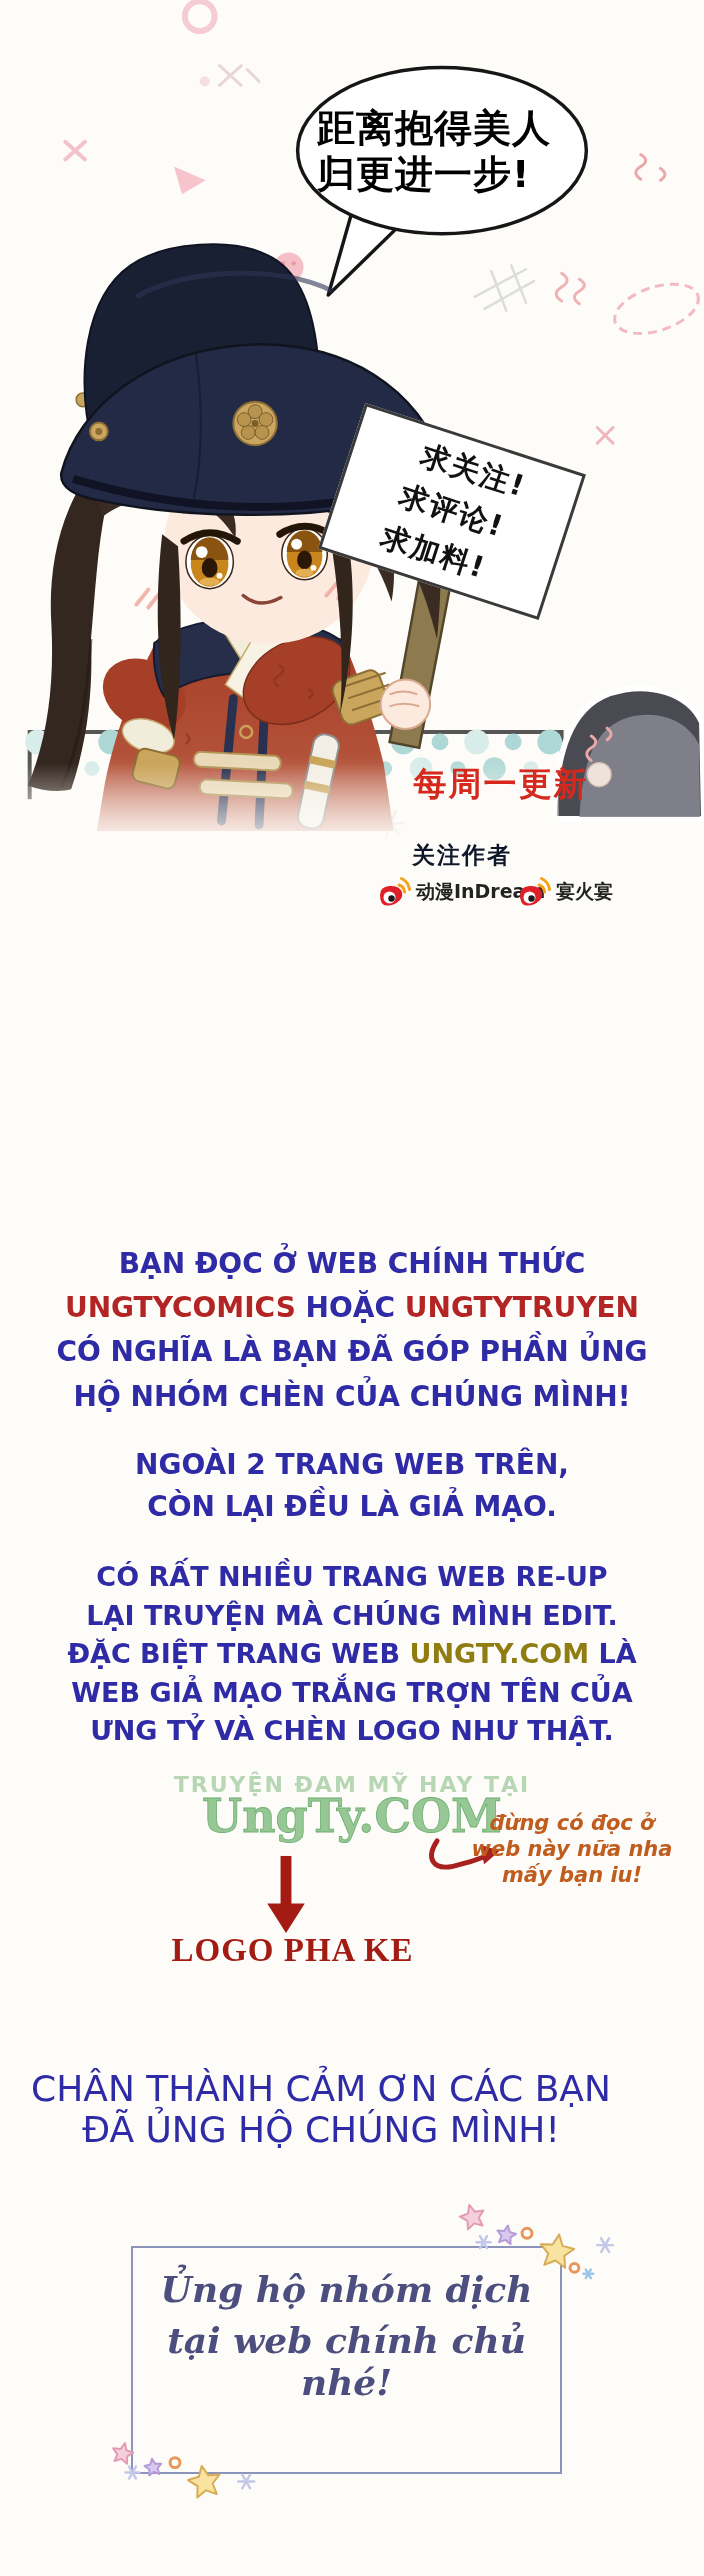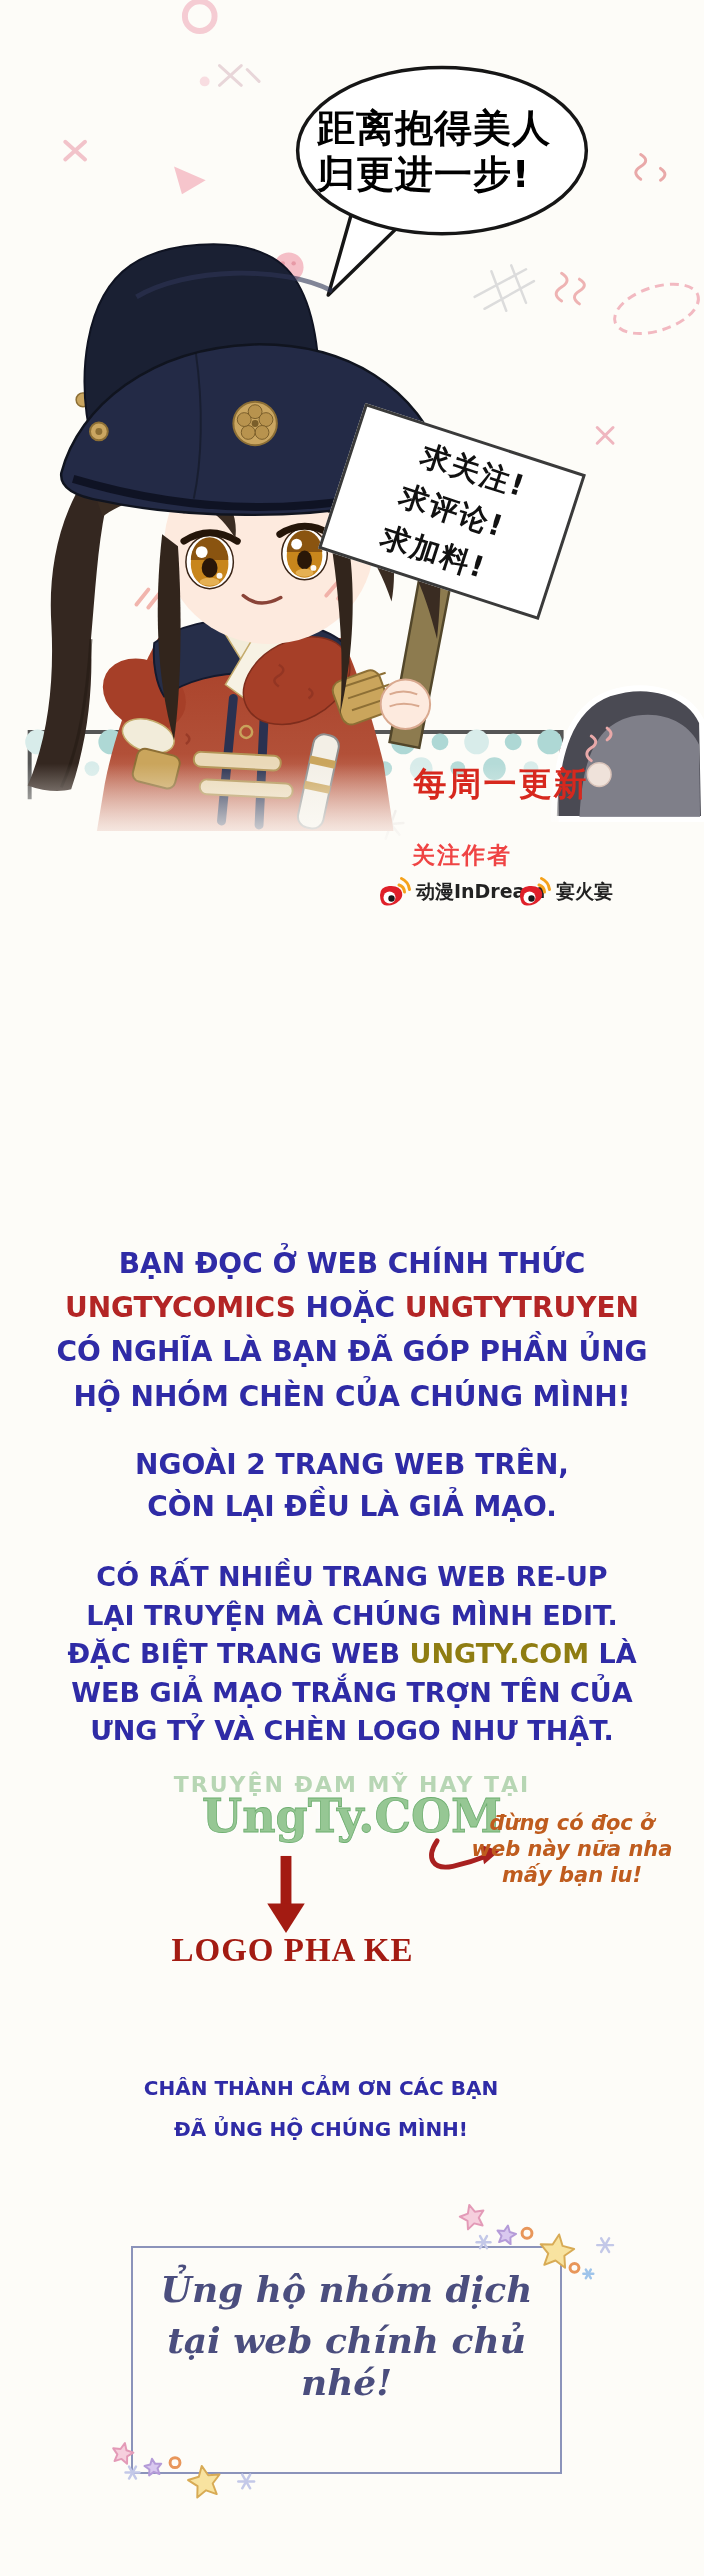--- a/index.html
+++ b/index.html
@@ -12,21 +12,21 @@
   
   .sign-board{left:336px;top:435px;width:232px;height:153px;background:#ffffff;border:3px solid #3a3a3a;
     transform:rotate(18deg);z-index:2;box-sizing:border-box;padding-top:6px;}
   .sign-board div{text-align:center;font-size:29px;font-weight:bold;color:#111;line-height:45px;letter-spacing:2px;}
   .sign-l1{padding-left:16px;}
   .sign-l3{padding-right:10px;}
   
   .update{left:402px;top:762px;width:198px;text-align:center;font-size:33px;font-weight:bold;
     color:var(--update-red);letter-spacing:2px;z-index:2;}
   .follow-heading{left:363px;top:840px;width:198px;text-align:center;font-size:23px;font-weight:bold;
-    color:#ef4444;letter-spacing:2px;z-index:2;}
+    color:#0f172a;letter-spacing:2px;z-index:2;}
   .weibo-row{left:356px;top:873px;width:297px;height:49px;z-index:2;}
   .weibo-item{position:absolute;top:0;display:flex;align-items:center;}
   .weibo-item .lbl{font-size:19px;color:#222;font-weight:600;margin-left:4px;white-space:nowrap;}
   .w1{left:18px;} .w2{left:158px;}
   
   .vnline{position:absolute;left:0;width:704px;text-align:center;font-weight:bold;color:var(--blue);}
   .blkA{font-size:28px;line-height:44px;}
   .blkB{font-size:28px;line-height:42px;}
   .blkC{font-size:27px;line-height:39px;}
   .red-word{color:var(--red);}
@@ -35,21 +35,21 @@
   .wm-tagline{left:0;top:1772px;width:704px;text-align:center;font-size:22px;font-weight:bold;
     letter-spacing:2px;color:#b7d6b4;z-index:2;}
   .wm-site{left:0;top:1789px;width:704px;text-align:center;font-size:46px;font-weight:bold;
     font-family:"DejaVu Serif","Liberation Serif",serif;color:var(--green-site);
     text-shadow:0 0 7px #ffffff,0 0 3px #ffffff;-webkit-text-stroke:0.8px #6fae70;z-index:2;}
   .fake-label{left:144px;top:1932px;width:297px;text-align:center;font-size:33px;font-weight:bold;
     letter-spacing:1px;color:var(--dark-red);z-index:2;font-family:Liberation Serif, serif;}
   .handnote{left:457px;top:1810px;width:230px;text-align:center;font-size:21px;font-weight:bold;
     font-style:italic;line-height:26px;color:var(--orange-note);z-index:2;}
   
-  .thanks{left:0;top:2068px;width:642px;text-align:center;font-size:20px;font-weight:bold;
+  .thanks{left:0;top:2068px;width:642px;text-align:center;font-size:36px;font-weight:normal;
     line-height:41px;color:var(--blue);z-index:2;}
   
   .footer-box{left:131px;top:2246px;width:431px;height:228px;border:2px solid #8b93ba;
     box-sizing:border-box;background:#fdfcf8;z-index:1;}
   .box-line{position:absolute;left:131px;width:431px;text-align:center;
     font-family:"DejaVu Serif","Liberation Serif",serif;font-style:italic;font-weight:bold;z-index:2;}
   .box-l1{top:2268px;font-size:36px;color:var(--box-slate);}
   .box-l2{top:2319px;font-size:36px;color:var(--box-slate);}
   .box-l3{top:2374px;font-size:34px;color:var(--box-maroon);}
   svg{display:block;}

